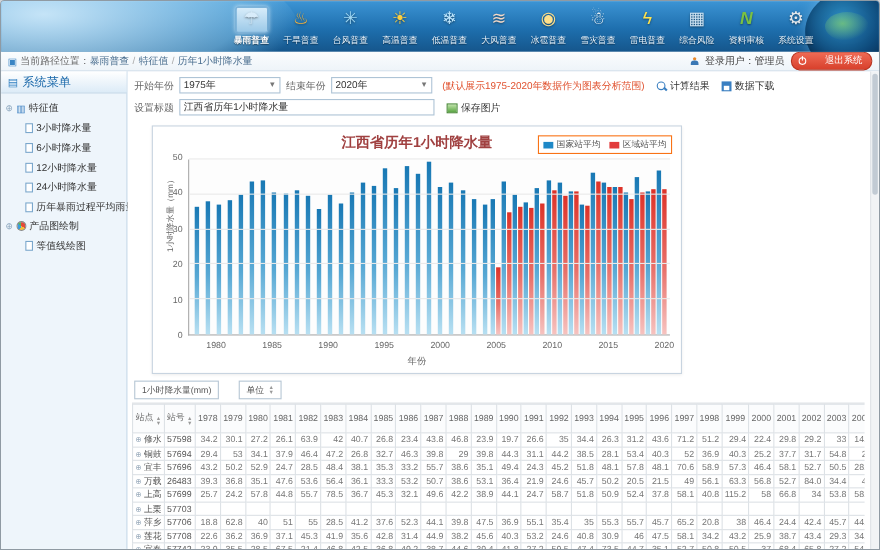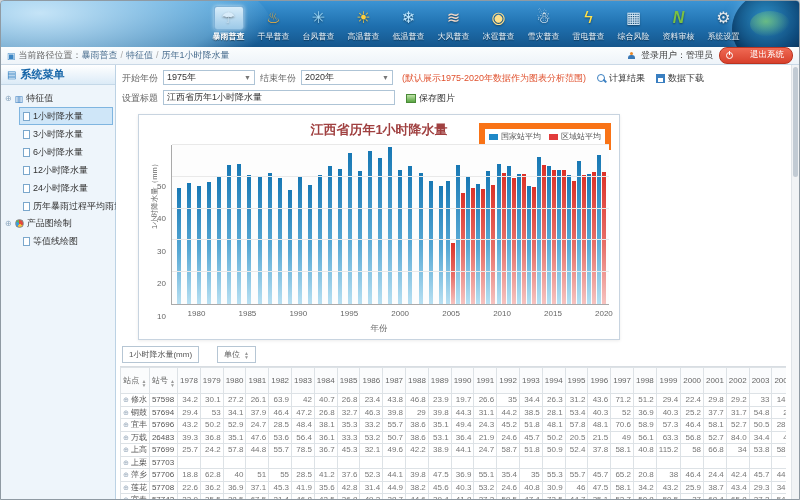--- a/index.html
+++ b/index.html
@@ -52,21 +52,21 @@
     position:relative; }
   .logout-btn .pwr::after { content:""; position:absolute; left:2px; top:-2px; width:1px; height:4px; background:#fff; }
 
   
   .body { position:relative; display:flex; height:434px; }
 
   .sidebar { width:115px; background:#eef5fb; border-right:1px solid #bcd2e4; flex:none; }
   .sidebar-header { height:20px; background:linear-gradient(180deg,#ffffff,#dcebf7);
     border-bottom:1px solid #c4d8e8; display:flex; align-items:center; gap:4px; padding:0 6px; }
   .sidebar-header .menu-glyph { color:#2f7fc1; font-size:10px; }
-  .sidebar-header .menu-title { color:#1565a8; font-weight:bold; font-size:11px; }
+  .sidebar-header .menu-title { color:#1565a8; font-weight:normal; font-size:11px; }
   .tree { padding:5px 2px 0 4px; font-size:9px; color:#333; }
   .tree-group { display:flex; align-items:center; gap:3px; padding:2px 0; cursor:pointer; }
   .tree-toggle { color:#8aa5bd; font-size:8px; }
   .group-icon { font-size:9px; color:#3a7fc1; }
   .pie-ic { width:9px; height:9px; border-radius:50%;
     background:conic-gradient(#e5493a 0 120deg, #f5c03a 120deg 210deg, #3a9de0 210deg 300deg, #58b85c 300deg 360deg);
     border:1px solid #888; }
   .tree-item { display:flex; align-items:center; gap:3px; margin-left:14px; padding:1.5px 3px; cursor:pointer;
     border:1px solid transparent; white-space:nowrap; }
   .tree-item .page-ic { width:7px; height:9px; background:#fff; border:1px solid #7aa7cc; flex:none; }
@@ -90,26 +90,26 @@
   .ic-mag::after { content:""; position:absolute; left:6px; top:6px; width:4px; height:1.5px; background:#3a7fc1; transform:rotate(45deg); }
   .ic-disk { width:9px; height:9px; background:#3a7fc1; position:relative; }
   .ic-disk::after { content:""; position:absolute; left:2px; top:4px; width:5px; height:4px; background:#fff; }
   .ic-img { width:10px; height:9px; background:linear-gradient(180deg,#bfe3a8,#5aa543); border:1px solid #4a8a38; position:relative; }
 
   
   .chart-panel { position:relative; margin:2px 0 0 22px; width:482px; height:226px;
     border:1px solid #c8d4e0; background:#fff; box-shadow:0 1px 3px rgba(0,0,0,.08); }
   .chart-title { text-align:center; font-size:13px; font-weight:bold; color:#a04040; margin-top:6px; }
   .legend { position:absolute; right:8px; top:8px; display:flex; gap:8px; font-size:8px; color:#555;
-    border:6px solid #f97316; padding:2px 4px; background:#fff; }
+    border:1px solid #f97316; padding:2px 4px; background:#fff; }
   .legend .key { display:flex; align-items:center; gap:3px; }
   .legend .swatch { width:9px; height:6px; }
   .plot-wrap { position:absolute; left:8px; right:8px; top:28px; bottom:34px; }
   .y-axis { position:absolute; left:0; top:0; bottom:0; width:22px; }
-  .y-axis .yt { position:absolute; right:3px; font-size:8px; color:#666; transform:translateY(-50%);margin-top:43px; }
+  .y-axis .yt { position:absolute; right:3px; font-size:8px; color:#666; transform:translateY(-50%); }
   .y-label { position:absolute; left:-22px; top:50%; transform:rotate(-90deg) translateX(50%); transform-origin:center;
     font-size:7.5px; color:#666; white-space:nowrap; width:60px; }
   .plot-area { position:absolute; left:24px; right:2px; top:2px; bottom:0;
     border-left:1px solid #aaa; border-bottom:1px solid #aaa; background:#fdfdfd; }
   .gridline { position:absolute; left:0; right:0; height:1px; background:#e9e9e9; }
   .bars { position:absolute; inset:0; display:flex; align-items:flex-end; padding:0 2px; }
   .bargroup { flex:1; display:flex; align-items:flex-end; justify-content:center; gap:1px; height:100%; }
   .bar-blue { width:4px; background:linear-gradient(180deg,#1878b4 0%,#57a8d4 55%,#b8e0f2 100%); }
   .bar-red  { width:4px; background:linear-gradient(180deg,#dd3228 0%,#e8716a 55%,#f6c3c0 100%); }
   .x-axis { position:absolute; left:32px; right:10px; bottom:18px; height:12px; }
@@ -213,24 +213,20 @@
     <aside class="sidebar">
       <div class="sidebar-header">
         <span class="menu-glyph">▤</span>
         <span class="menu-title">系统菜单</span>
       </div>
       <div class="tree">
           <div class="tree-group">
             <span class="tree-toggle">⊕</span>
             <span class="group-icon">▥</span>
             <span>特征值</span>
-          </div>
-          <div class="tree-item active">
-            <span class="page-ic"></span>
-            <span>1小时降水量</span>
           </div>
           <div class="tree-item">
             <span class="page-ic"></span>
             <span>3小时降水量</span>
           </div>
           <div class="tree-item">
             <span class="page-ic"></span>
             <span>6小时降水量</span>
           </div>
           <div class="tree-item">

